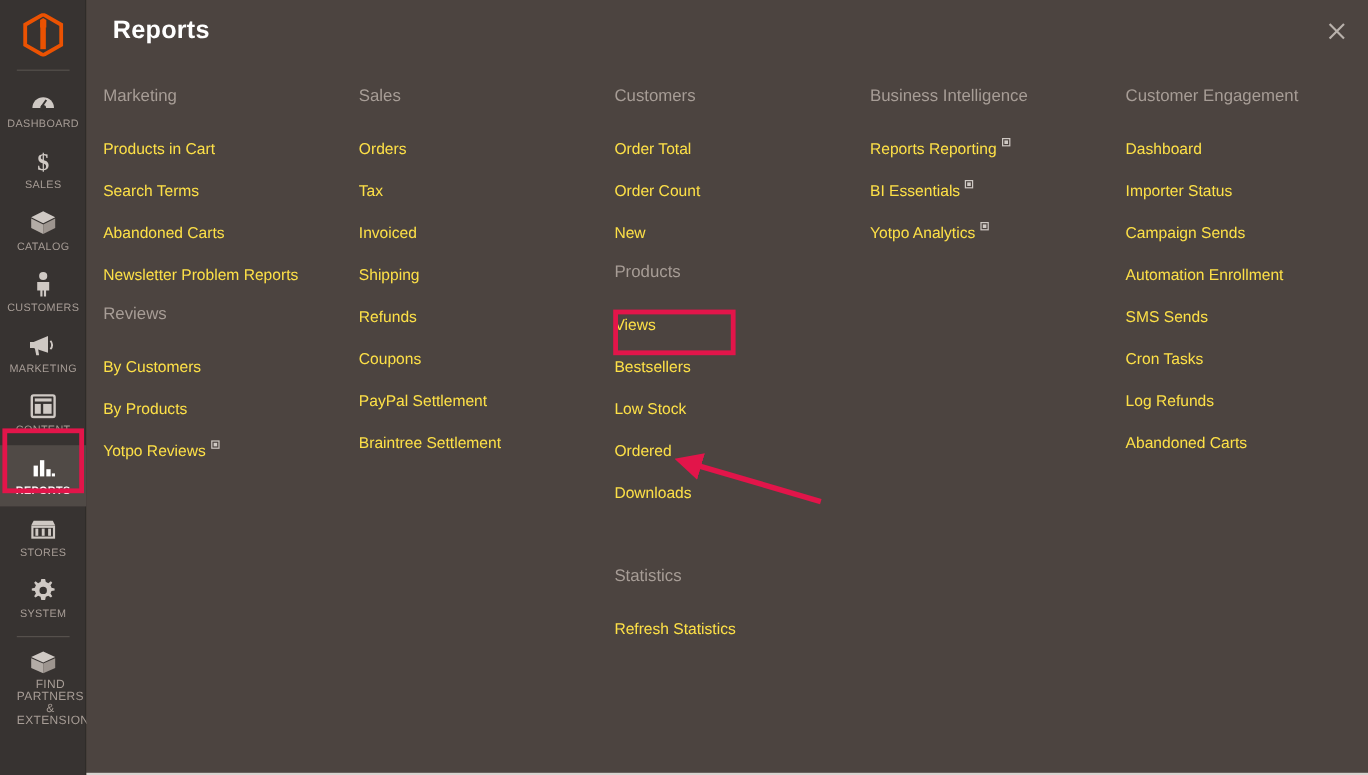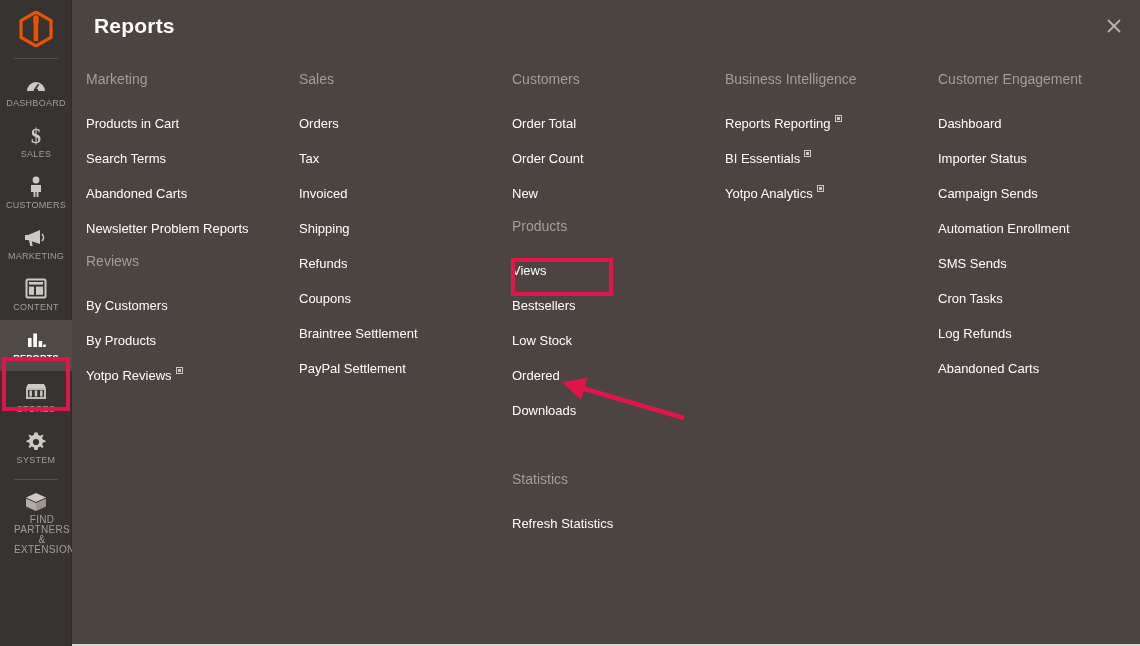--- a/index.html
+++ b/index.html
@@ -143,21 +143,21 @@
     margin-bottom: 12px;
     line-height: 18px;
   }
 
   .group-title.spaced-top { }
   .group-title.stats-top { margin-top: 36px; }
 
   .menu-link {
     display: block;
     font-size: 13px;
-    color: #ffffff;
+    color: #fde047;
     text-decoration: none;
     line-height: 17px;
     padding: 9px 0 9px 0;
     cursor: pointer;
     white-space: nowrap;
   }
 
   .ext-mark {
     display: inline-block;
     width: 7px;
@@ -222,20 +222,30 @@
 
     <a class="nav-item" href="#">
       <span class="nav-icon">
         <svg width="22" height="22" viewBox="0 0 22 22">
           <text x="11" y="18" text-anchor="middle" font-family="Liberation Serif, serif" font-size="20" font-weight="bold" fill="#cfc9c4">$</text>
         </svg>
       </span>
       <span class="nav-label">SALES</span>
     </a>
 
+    <a class="nav-item" href="#">
+      <span class="nav-icon">
+        <svg width="24" height="21" viewBox="0 0 24 21">
+          <polygon points="12,1 22,6 12,11 2,6" fill="#cfc9c4"></polygon>
+          <polygon points="2,7 12,12 12,20 2,15" fill="#b3aca6"></polygon>
+          <polygon points="22,7 12,12 12,20 22,15" fill="#9d958f"></polygon>
+        </svg>
+      </span>
+      <span class="nav-label">CATALOG</span>
+    </a>
 
     <a class="nav-item" href="#">
       <span class="nav-icon">
         <svg width="16" height="22" viewBox="0 0 16 22">
           <circle cx="8" cy="4" r="3.4" fill="#cfc9c4"></circle>
           <path d="M3 9 h10 v7 h-2.6 v5 h-1.8 v-5 h-1.2 v5 h-1.8 v-5 h-2.6 z" fill="#cfc9c4"></path>
         </svg>
       </span>
       <span class="nav-label">CUSTOMERS</span>
     </a>
@@ -342,22 +352,22 @@
         </div>
         <div class="col">
           <div class="group">
             <span class="group-title">Sales</span>
             <a class="menu-link" href="#"><span>Orders</span></a>
             <a class="menu-link" href="#"><span>Tax</span></a>
             <a class="menu-link" href="#"><span>Invoiced</span></a>
             <a class="menu-link" href="#"><span>Shipping</span></a>
             <a class="menu-link" href="#"><span>Refunds</span></a>
             <a class="menu-link" href="#"><span>Coupons</span></a>
+            <a class="menu-link" href="#"><span>PayPal Settlement</span></a>
             <a class="menu-link" href="#"><span>Braintree Settlement</span></a>
-            <a class="menu-link" href="#"><span>PayPal Settlement</span></a>
           </div>
         </div>
         <div class="col">
           <div class="group">
             <span class="group-title">Customers</span>
             <a class="menu-link" href="#"><span>Order Total</span></a>
             <a class="menu-link" href="#"><span>Order Count</span></a>
             <a class="menu-link" href="#"><span>New</span></a>
           </div>
           <div class="group">

